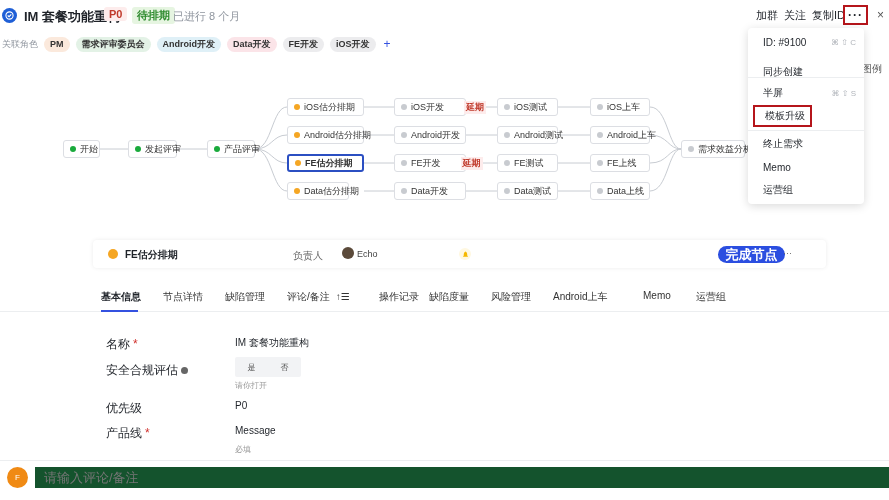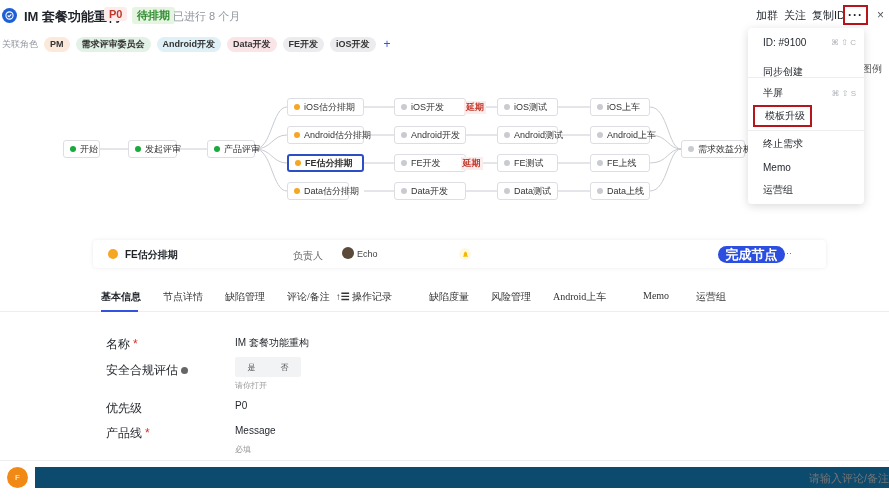--- a/index.html
+++ b/index.html
@@ -32,33 +32,33 @@
 .nodebar{position:absolute;left:93px;top:240px;width:733px;height:28px;background:#fff;border-radius:4px;box-shadow:0 0 4px rgba(0,0,0,0.08);}
 .nb-dot{position:absolute;left:15px;top:9px;width:10px;height:10px;border-radius:50%;background:#f5a623;}
 .nb-title{position:absolute;left:32px;top:8px;font-size:10px;font-weight:bold;}
 .nb-owner-l{position:absolute;left:200px;top:9px;font-size:10px;color:#666;}
 .nb-avatar{position:absolute;left:249px;top:7px;width:12px;height:12px;border-radius:50%;background:#5b4a3a;}
 .nb-owner{position:absolute;left:264px;top:9px;font-size:9px;color:#444;}
 .nb-bell{position:absolute;left:366px;top:8px;width:12px;height:12px;border-radius:50%;background:#fff8e1;display:flex;align-items:center;justify-content:center;}
 .nb-done{position:absolute;left:625px;top:6px;width:67px;height:17px;background:#2b4ee0;color:#fff;border-radius:9px;font-size:13px;font-weight:bold;display:flex;align-items:center;justify-content:center;}
 .nb-more{position:absolute;left:690px;top:8px;font-size:9px;color:#666;}
 .tabs-bg{position:absolute;left:0;top:282px;width:889px;height:30px;border-bottom:1px solid #eceef0;}
-.tab{position:absolute;top:290px;font-size:10px;color:#333;font-family:Liberation Serif, serif;}
+.tab{position:absolute;top:290px;font-size:10px;color:#333;}
 .tab.active{font-weight:bold;color:#1f2329;}
 .tab-underline{position:absolute;left:101px;top:310px;width:37px;height:2px;background:#3451e0;}
 .frm-label{position:absolute;left:106px;font-size:12px;color:#1f2329;}
 .req{color:#d0302c;margin-left:3px;}
 .frm-val{position:absolute;left:235px;font-size:10px;color:#1f2329;}
 .hint{position:absolute;left:235px;font-size:8px;color:#999;}
 .seg{position:absolute;left:235px;top:357px;width:66px;height:20px;background:#f2f3f5;display:flex;border-radius:2px;}
 .seg span{flex:1;display:flex;align-items:center;justify-content:center;font-size:8px;color:#555;}
 .info-i{display:inline-block;width:7px;height:7px;border-radius:50%;background:#666;margin-left:3px;vertical-align:middle;}
 .bottom{position:absolute;left:0;top:460px;width:889px;height:40px;border-top:1px solid #eceef0;background:#fff;}
 .me-avatar{position:absolute;left:7px;top:467px;width:21px;height:21px;border-radius:50%;background:#f08a14;color:#fff;font-size:8px;display:flex;align-items:center;justify-content:center;}
-.comment{position:absolute;left:35px;top:467px;width:854px;height:21px;background:#0c4a6e;border:none;font-size:11px;color:#999;padding-left:9px;font-family:"Liberation Sans","DejaVu Sans",sans-serif;text-align:right;}
+.comment{position:absolute;left:35px;top:467px;width:854px;height:21px;background:#14532d;border:none;font-size:13px;color:#999;padding-left:9px;font-family:"Liberation Sans","DejaVu Sans",sans-serif;}
 </style>
 </head>
 <body>
 
 <div class="app-icon">
   <svg width="9" height="9" viewBox="0 0 10 10">
       <circle cx="5" cy="5" r="4" fill="none" stroke="#fff" stroke-width="1.2"></circle>
       <path d="M3 5 L4.5 6.3 L7 3.8" stroke="#fff" stroke-width="1.2" fill="none"></path>
     </svg>
 </div>
@@ -242,21 +242,21 @@
   </div>
   <div class="nb-done">完成节点</div>
   <div class="nb-more">···</div>
 </div>
 
 <div class="tabs-bg"></div>
 <div class="tab active" style="left:101px">基本信息</div>
 <div class="tab" style="left:163px">节点详情</div>
 <div class="tab" style="left:225px">缺陷管理</div>
 <div class="tab" style="left:287px"><span>评论/备注</span><span style="margin-left:6px;font-weight:bold;">↑☰</span></div>
-<div class="tab" style="left:352px">操作记录</div>
+<div class="tab" style="left:379px">操作记录</div>
 <div class="tab" style="left:429px">缺陷度量</div>
 <div class="tab" style="left:491px">风险管理</div>
 <div class="tab" style="left:553px">Android上车</div>
 <div class="tab" style="left:643px">Memo</div>
 <div class="tab" style="left:696px">运营组</div>
 <div class="tab-underline"></div>
 
 <div class="frm-label" style="top:336px"><span>名称</span><span class="req">*</span></div>
 <div class="frm-val" style="top:336px">IM 套餐功能重构</div>
 

